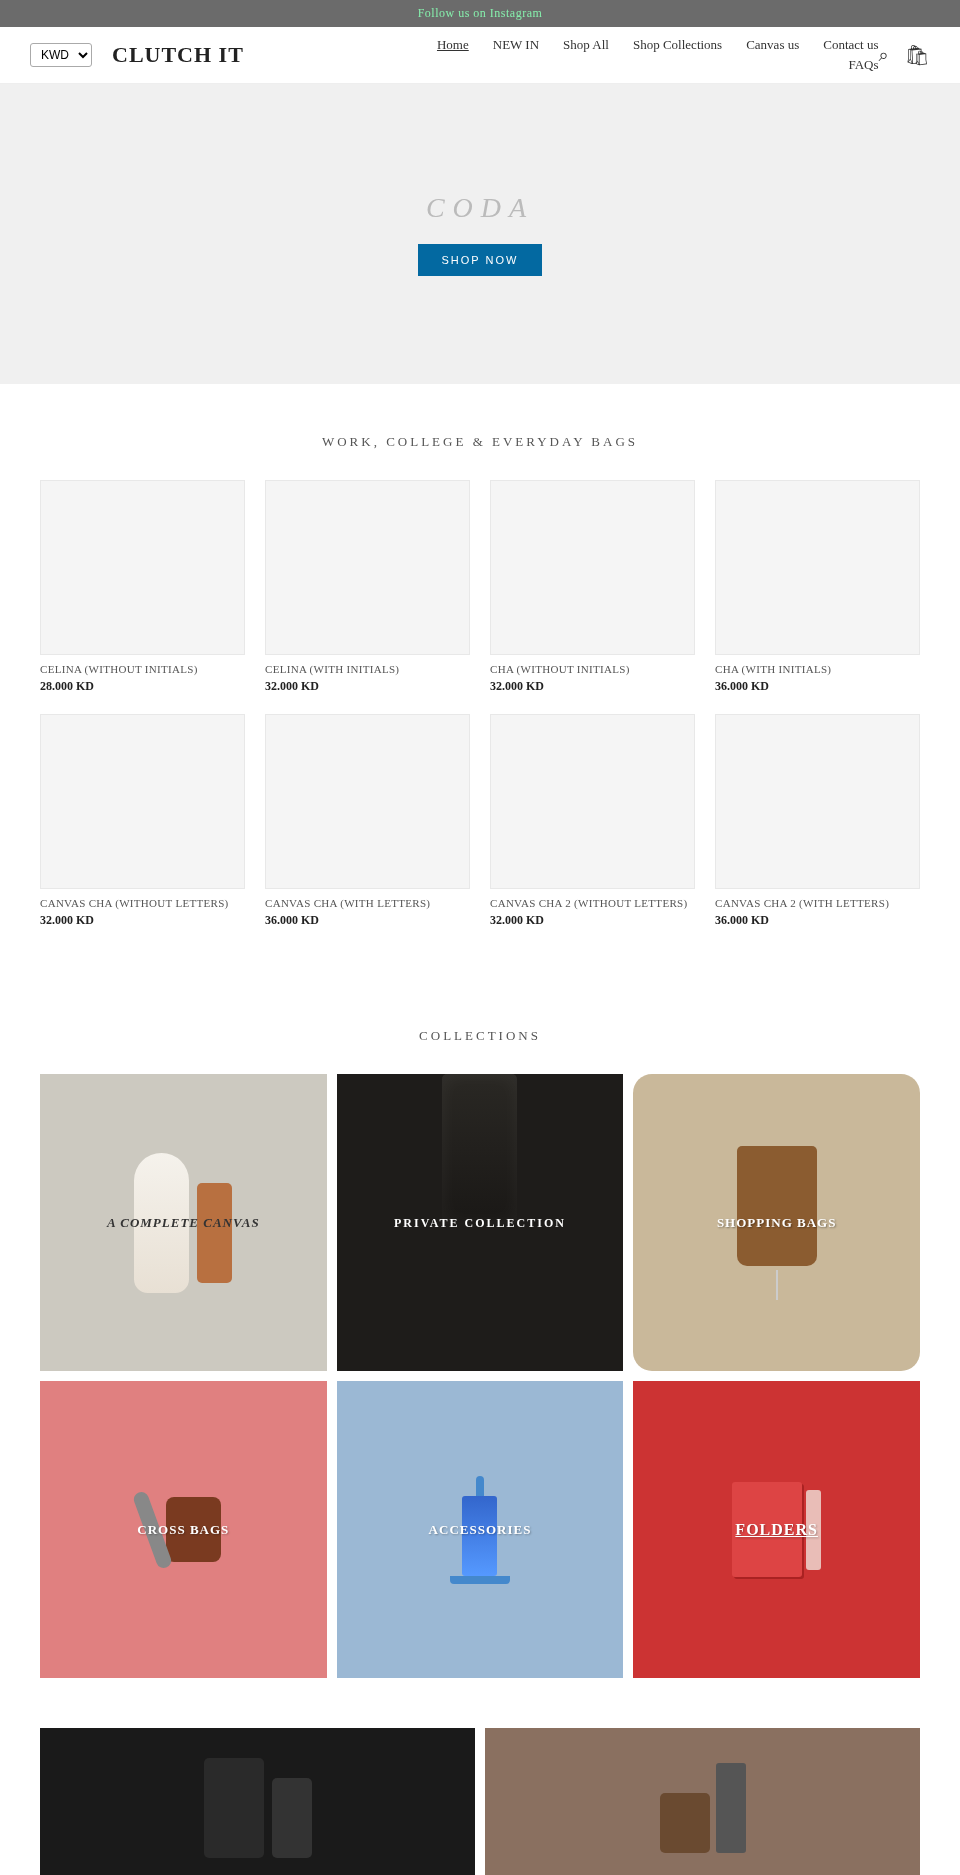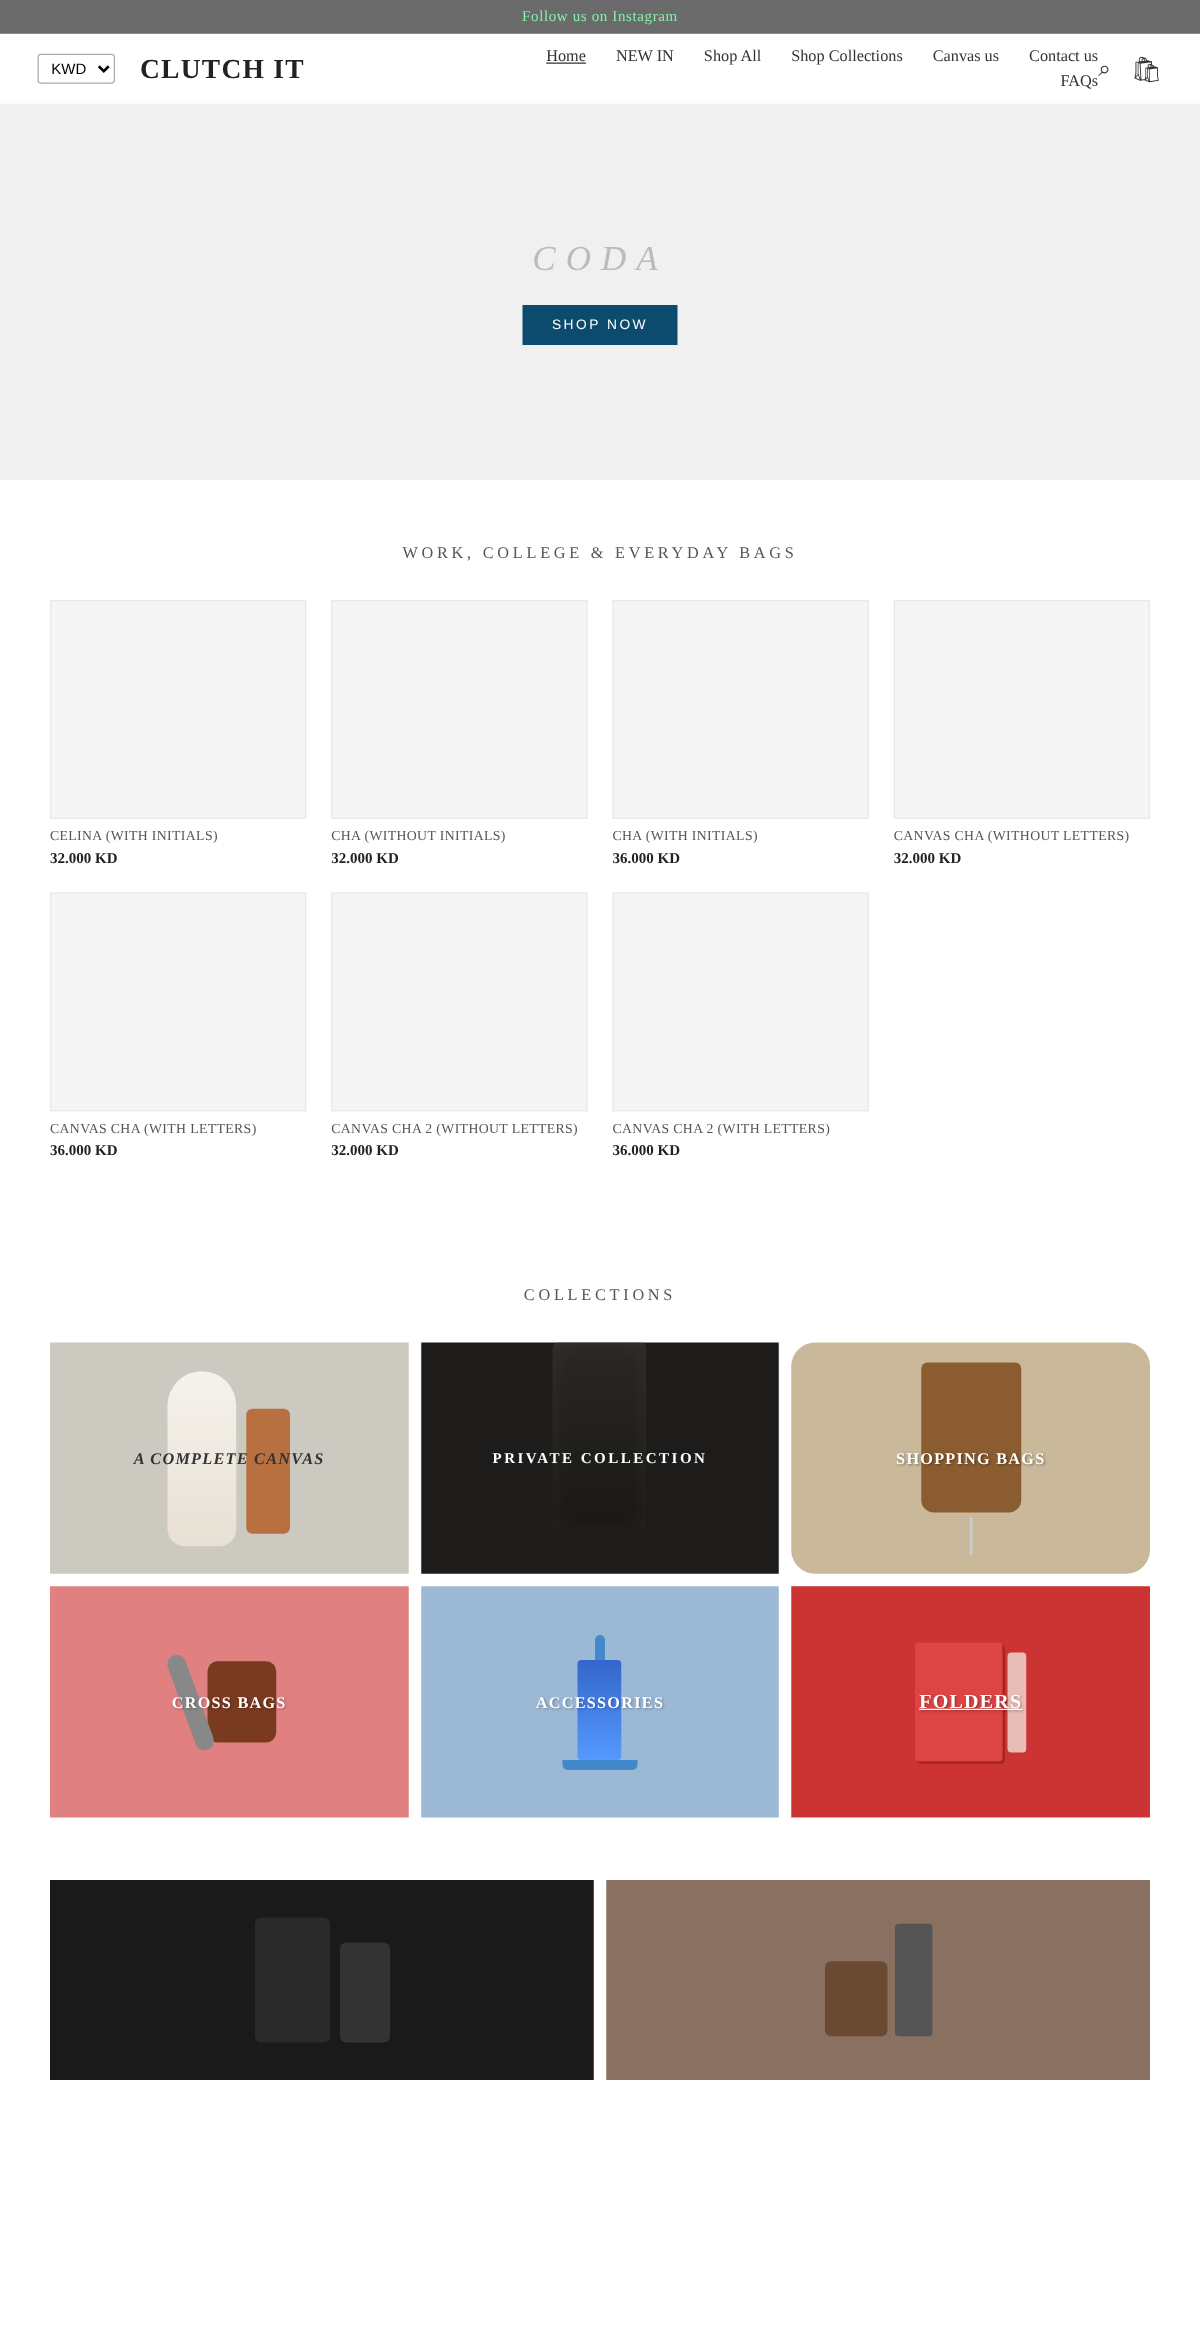--- a/index.html
+++ b/index.html
@@ -91,21 +91,21 @@
       text-align: center;
     }
     .hero-title {
       font-size: 28px;
       letter-spacing: 8px;
       color: #bbb;
       font-style: italic;
       margin-bottom: 20px;
     }
     .shop-now-btn {
-      background: #0c4a6e;
+      background: #0369a1;
       color: #fff;
       padding: 10px 24px;
       font-size: 11px;
       letter-spacing: 2px;
       text-transform: uppercase;
       border: none;
       cursor: pointer;
     }
 
     
@@ -151,21 +151,21 @@
     }
 
     
     .collections-grid {
       display: grid;
       grid-template-columns: repeat(3, 1fr);
       gap: 10px;
     }
     .collection-card {
       position: relative;
-      height: 185px;
+      height: 297px;
       overflow: hidden;
       cursor: pointer;
     }
     .collection-label-center {
       position: absolute;
       top: 50%;
       left: 50%;
       transform: translate(-50%, -50%);
       color: #fff;
       font-size: 14px;
@@ -240,20 +240,25 @@
 
 <div class="hero">
   <div class="hero-title">CODA</div>
   <button class="shop-now-btn">SHOP NOW</button>
 </div>
 
 <div class="section">
   <div class="section-title">WORK, COLLEGE &amp; EVERYDAY BAGS</div>
   <div class="products-grid">
 
+    <div class="product-card">
+      <div class="product-image"></div>
+      <div class="product-name">CELINA (without initials)</div>
+      <div class="product-price">28.000 KD</div>
+    </div>
 
     <div class="product-card">
       <div class="product-image"></div>
       <div class="product-name">CELINA (with initials)</div>
       <div class="product-price">32.000 KD</div>
     </div>
 
     <div class="product-card">
       <div class="product-image"></div>
       <div class="product-name">CHA (without initials)</div>

